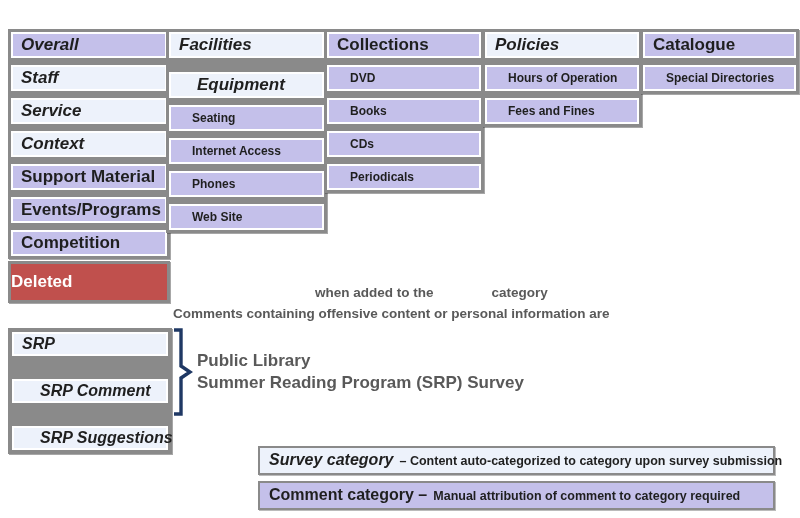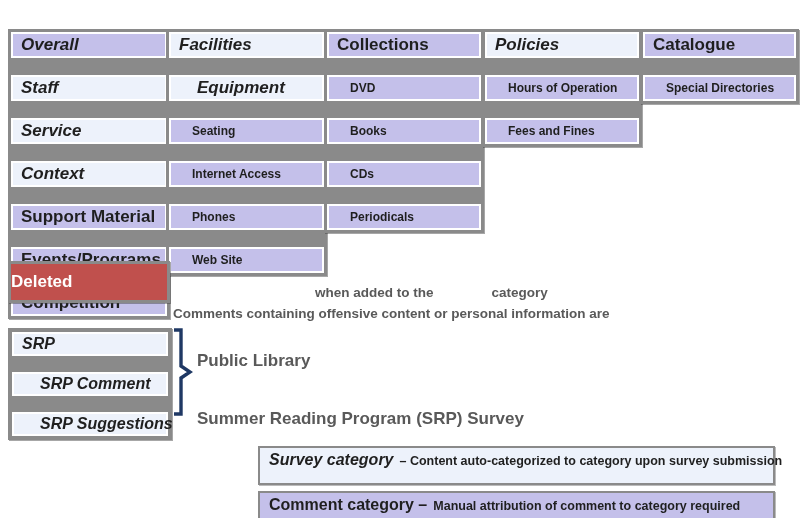--- a/index.html
+++ b/index.html
@@ -3,39 +3,39 @@
 <meta charset="utf-8">
 <style>
   html,body{margin:0;padding:0;background:#fff;}
   .stage{
     position:relative;width:800px;height:518px;background:var(--white);
     font-family:"Liberation Sans",sans-serif;font-weight:bold;overflow:hidden;
   }
   
   .gcol{
     position:absolute;top:29px;background:var(--frame);
-    padding:3px;display:flex;flex-direction:column;gap:17px;
+    padding:3px;display:flex;flex-direction:column;gap:7px;
     box-shadow:1px 1px 0 rgba(60,60,60,.45);
   }
   .gcol.c0{left:8px;width:156px;}
   .gcol.c1{left:166px;width:155px;}
   .gcol.c2{left:324px;width:154px;}
   .gcol.c3{left:482px;width:154px;}
   .gcol.c4{left:640px;width:153px;}
   .cell{
     height:26px;box-sizing:border-box;border:2px solid var(--cellBorder);
     background:var(--lavender);color:var(--textDark);
     display:flex;align-items:center;font-size:12px;white-space:nowrap;
   }
   .cell.lt{background:var(--light);}
   .cell.it{font-style:italic;}
   .cell.big{font-size:17px;}
   .ind-none{padding-left:8px;}
   .ind-mid{padding-left:21px;}
-  .ind-lg{padding-left:26px;}
+  .ind-lg{padding-left:26px;margin-top:7px;}
   
   .delbox{
     position:absolute;left:8px;top:261px;width:162px;height:42px;box-sizing:border-box;
     border:3px solid var(--frame);background:var(--red);
     display:flex;align-items:center;
     color:var(--white);font-size:17px;box-shadow:1px 1px 0 rgba(60,60,60,.45);
   }
   .note{position:absolute;color:var(--textGray);font-size:13.5px;white-space:nowrap;}
   .note.l1{left:173px;top:266px;margin-top:40px;}
   .note.l2{left:315px;top:285px;}
@@ -48,25 +48,25 @@
   }
   .srpcell{
     height:24px;box-sizing:border-box;border:2px solid var(--cellBorder);
     background:var(--light);color:var(--textDark);display:flex;align-items:center;
     font-style:italic;font-size:16px;white-space:nowrap;
   }
   .bracket{position:absolute;left:171px;top:328px;}
   .bracket path{fill:none;stroke:var(--navy);stroke-width:3.4;}
   .cap{position:absolute;left:197px;color:var(--textGray);font-size:17px;white-space:nowrap;}
   .cap.c1{top:351px;}
-  .cap.c2{top:373px;margin-top:36px;}
+  .cap.c2{top:373px;}
   
   .legend{position:absolute;left:258px;top:446px;width:517px;}
   .lrow{
-    box-sizing:border-box;width:517px;height:39px;border:2px solid var(--frame);
+    box-sizing:border-box;width:517px;height:29px;border:2px solid var(--frame);
     margin-bottom:6px;padding:3px 0 0 9px;white-space:nowrap;color:var(--textDark);
     box-shadow:1px 1px 0 rgba(60,60,60,.35);
   }
   .lrow .term{font-size:16px;}
   .lrow .term.it{font-style:italic;}
   .lrow .desc{font-size:12.5px;margin-left:6px;}
   .lrow.lt{background:var(--light);}
   .lrow.lav{background:var(--lavender);}
 </style>
 </head>

